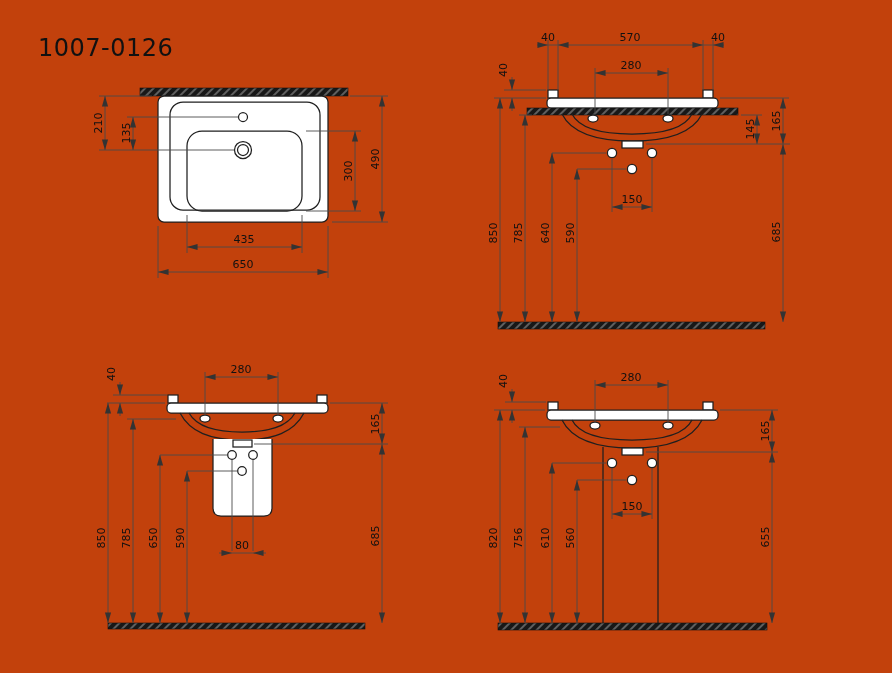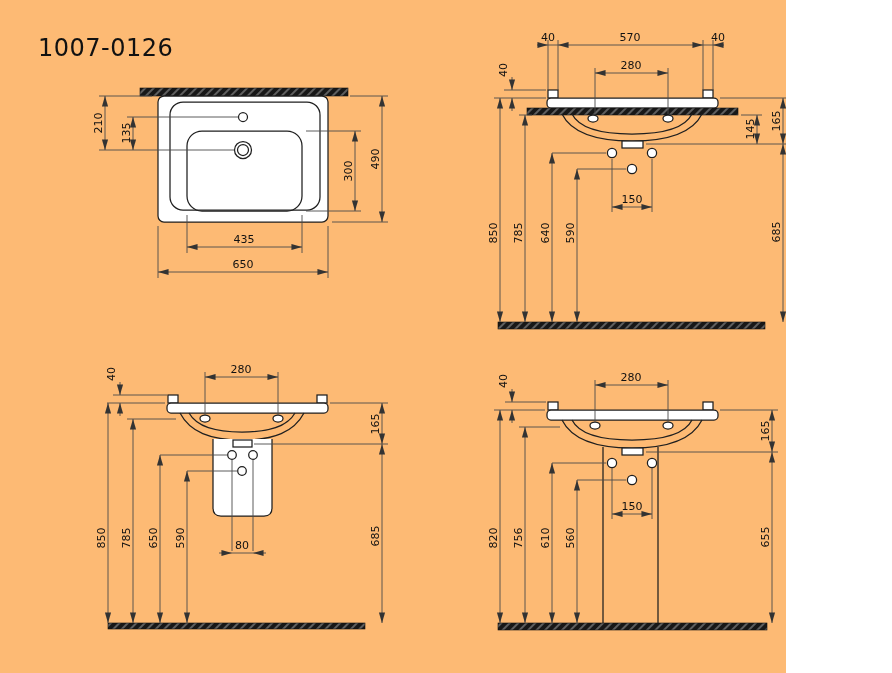--- a/index.html
+++ b/index.html
@@ -1,16 +1,16 @@
 <!DOCTYPE html>
 <html><head>
 <meta charset="utf-8">
 <style>
   html,body{margin:0;padding:0;background:#ffffff;}
-  #stage{position:relative;width:786px;height:673px;background:#fdba74;overflow:hidden;}
+  #stage{position:relative;width:892px;height:673px;background:#c2410c;overflow:hidden;}
   svg{position:absolute;top:0;left:0;}
   .geo{fill:none;stroke:#1f1f1f;stroke-width:1.25;}
   .geof{fill:#ffffff;stroke:#1f1f1f;stroke-width:1.25;}
   .dim{fill:none;stroke:#4a4a4a;stroke-width:0.9;}
   text{font-family:"DejaVu Sans","Liberation Sans",sans-serif;font-size:11px;fill:#111111;}
   .ttl{font-size:24px;fill:#111111;letter-spacing:0.5px;}
 </style>
 </head>
 <body>
 

